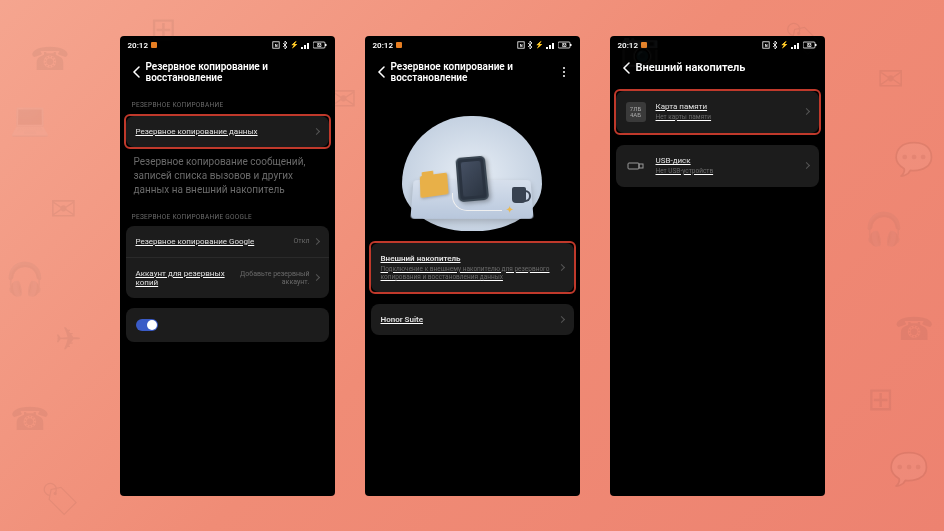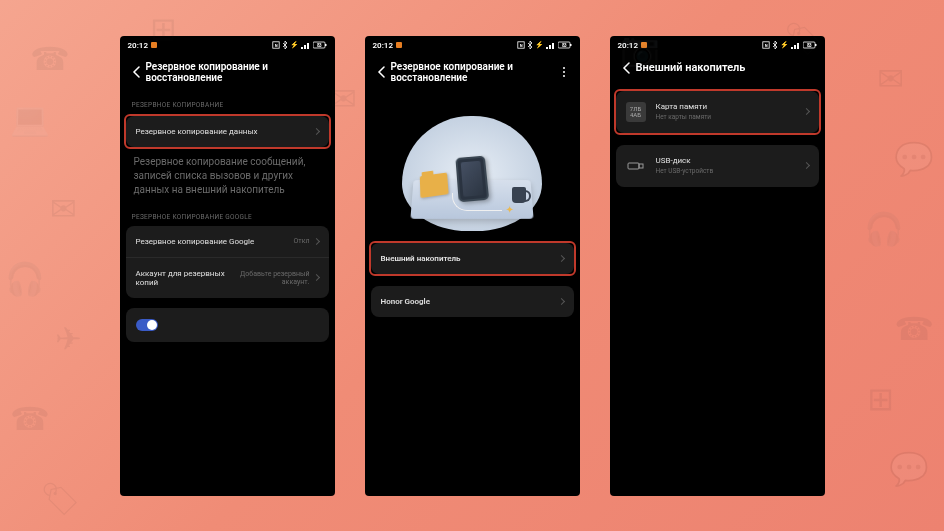--- a/index.html
+++ b/index.html
@@ -65,21 +65,21 @@
     background: #1c1c1c;
     padding: 11px 10px;
     display: flex;
     align-items: center;
     position: relative;
   }
   .row-group { border-radius: 8px; overflow: hidden; background: #1c1c1c; }
   .row-group .row { background: transparent; border-bottom: 0.5px solid #2a2a2a; }
   .row-group .row:last-child { border-bottom: none; }
   .row.single { border-radius: 8px; }
-  .row-main { flex: 1; display: flex; flex-direction: column; gap: 2px; }
+  .row-main { flex: 1; display: flex; flex-direction: column; gap: 2px; text-decoration: underline; }
   .row-title { font-size: 8px; color: #e0e0e0; }
   .row-sub { font-size: 6.5px; color: #6a6a6a; line-height: 1.3; }
   .row-value { font-size: 7px; color: #6a6a6a; margin-right: 4px; text-align: right; max-width: 70px; }
   .chev {
     width: 5px; height: 5px;
     border-right: 1px solid #555;
     border-top: 1px solid #555;
     transform: rotate(45deg);
     flex-shrink: 0;
   }
@@ -279,28 +279,29 @@
       <div class="folder"></div>
       <div class="cable"></div>
       <div class="pphone"></div>
       <div class="cup"></div>
       <div class="star">✦</div>
     </div>
     <div class="highlight">
       <div class="row single">
         <div class="row-main">
           <div class="row-title" style="font-weight:600;">Внешний накопитель</div>
+          <div class="row-sub">Подключение к внешнему накопителю для резервного копирования и восстановления данных</div>
         </div>
         <div class="chev"></div>
       </div>
     </div>
     <div style="height:10px;"></div>
     <div class="row single">
       <div class="row-main">
-        <div class="row-title" style="font-weight:600;">Honor Google</div>
+        <div class="row-title" style="font-weight:600;">Honor Suite</div>
       </div>
       <div class="chev"></div>
     </div>
   </div>
 </div>
 
 <div class="phone">
   <div class="statusbar">
     <div class="status-left">
         <span>20:12</span>

